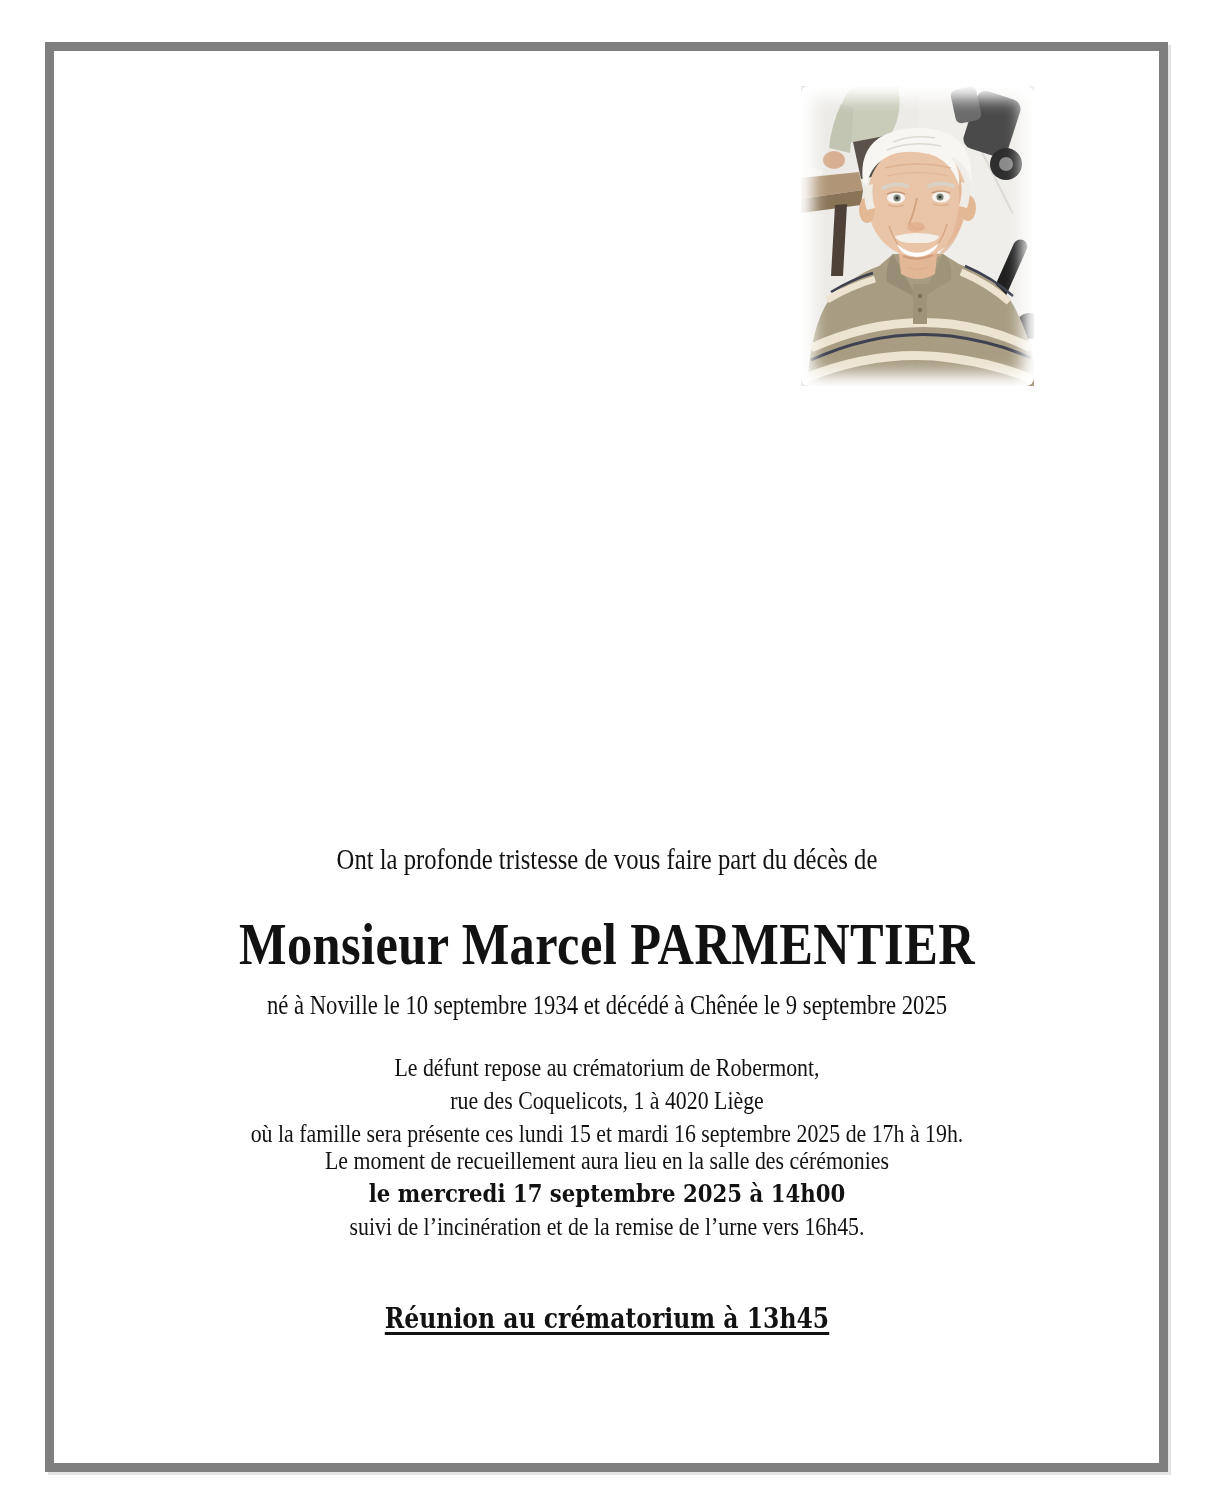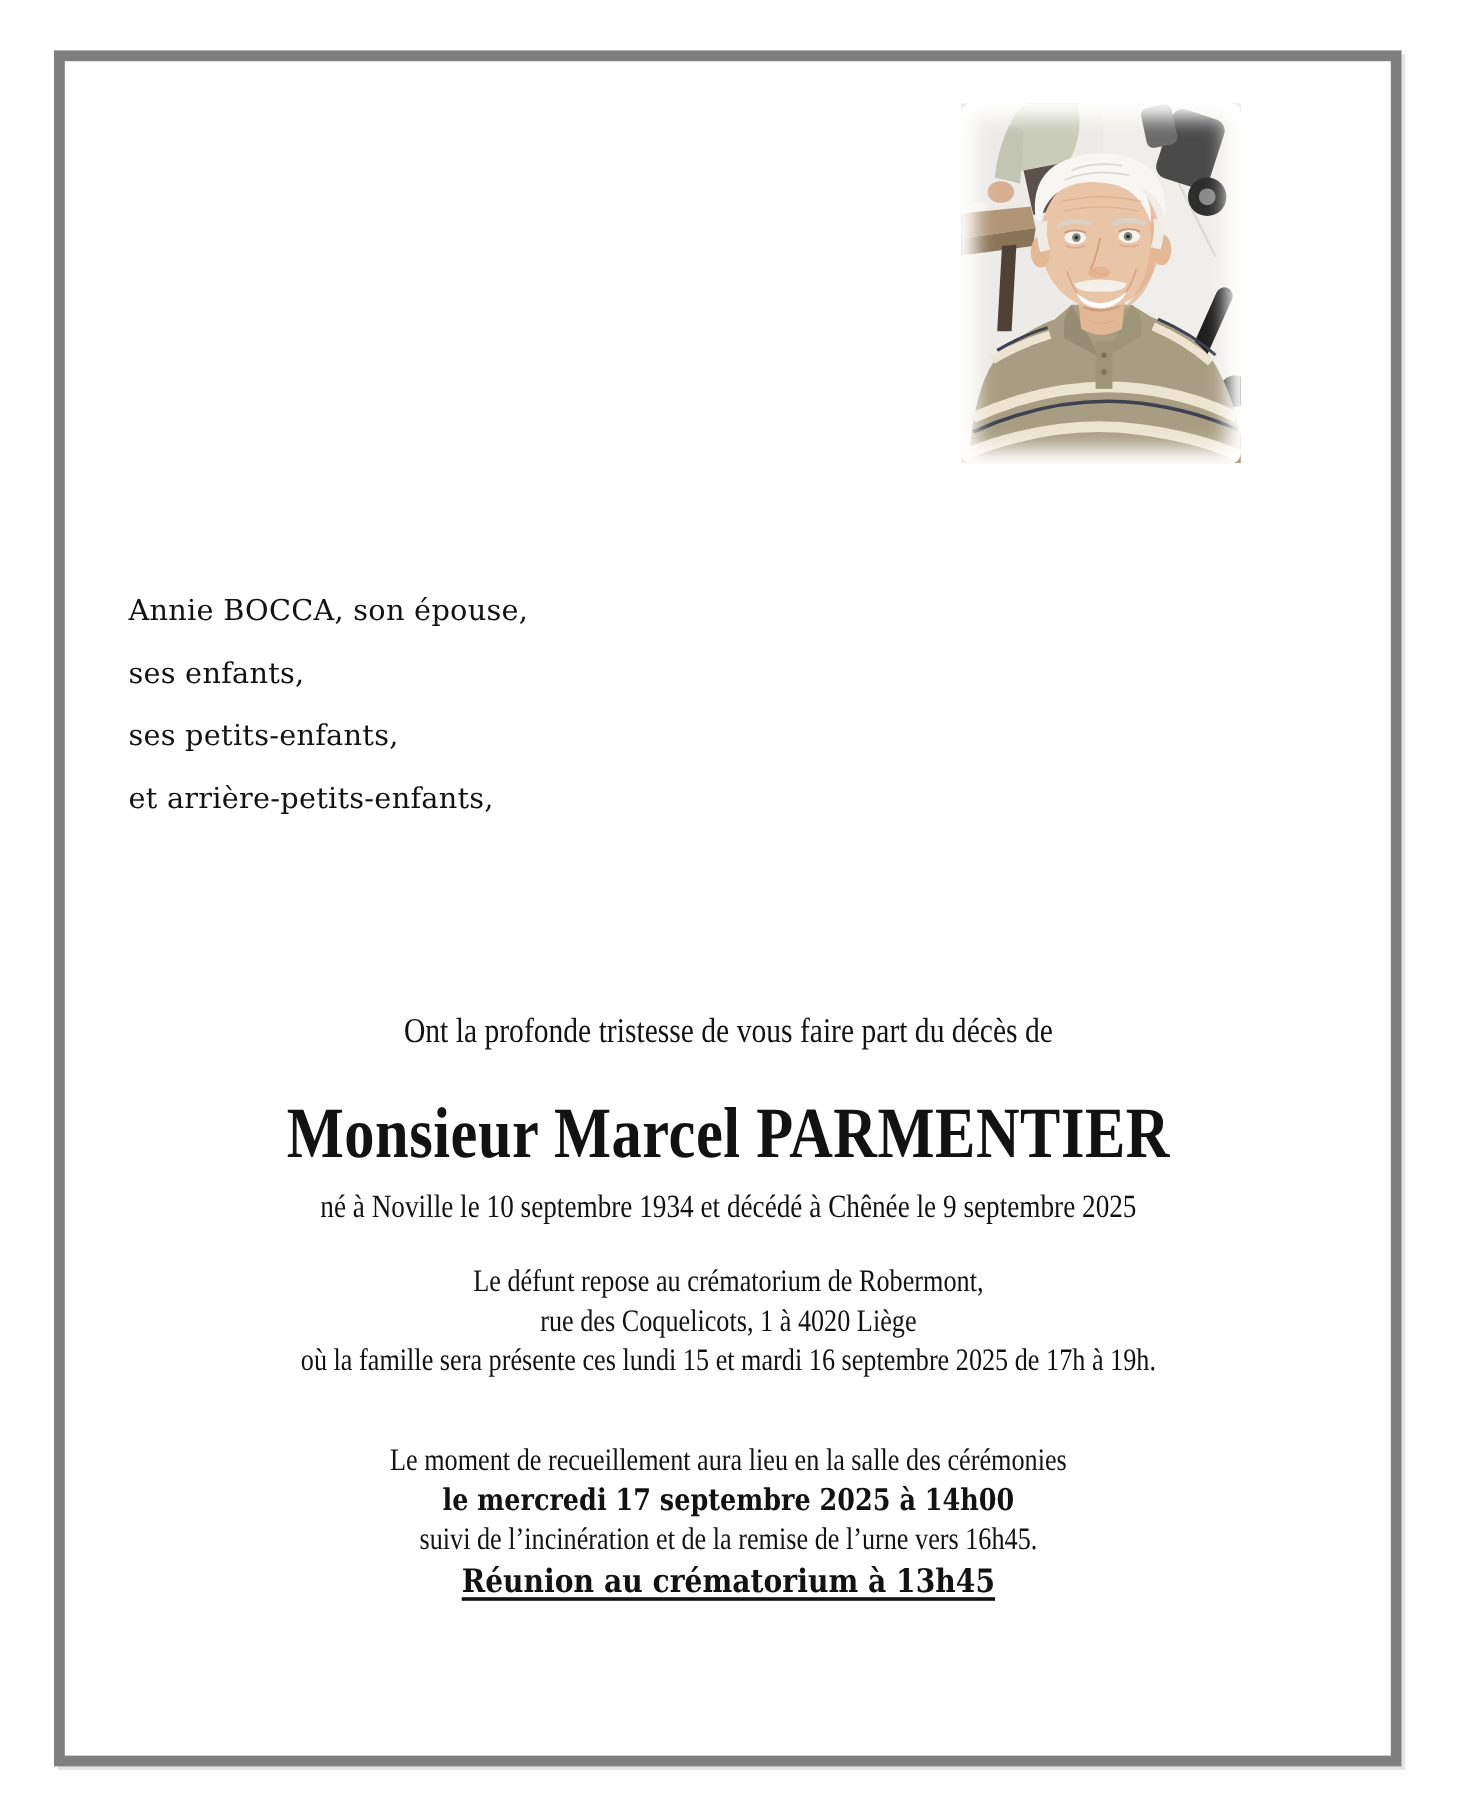--- a/index.html
+++ b/index.html
@@ -67,21 +67,21 @@
     font-size: 27px;
   }
   .repose-block {
     top: 1051px;
     font-size: 26px;
     line-height: 33px;
   }
   .repose-block p { margin: 0; }
 
   .ceremony-block {
-    top: 1200px;
+    top: 1144px;
     line-height: 33px;
   }
   .ceremony-block p { margin: 0; }
   .ceremony-intro, .ceremony-followup { font-size: 26px; }
   .ceremony-datetime {
     font-size: 25px;
     font-weight: bold;
     font-family: "DejaVu Serif", serif;
   }
   .meeting-line {
@@ -194,26 +194,20 @@
 
       <path d="M94 150 Q116 144 138 150 Q136 158 116 157 Q96 158 94 150 Z" fill="#f3f0ea"></path>
 
       <path d="M96 158 Q116 176 138 157 Q132 170 116 171 Q100 170 96 158 Z" fill="#ffffff"></path>
       <path d="M102 170 Q116 176 132 169" stroke="#cf9b7b" stroke-width="2" fill="none"></path>
       <path d="M106 181 Q116 186 128 181" stroke="#d8ab89" stroke-width="1.2" fill="none" opacity="0.7"></path>
     </svg>
     <div class="photo-feather"></div>
   </div>
 
-  <div class="family-block abs serif">
-    <p>Annie BOCCA, son épouse,</p>
-    <p>ses enfants,</p>
-    <p>ses petits-enfants,</p>
-    <p>et arrière-petits-enfants,</p>
-  </div>
 
   <div class="announcement abs centered tnr cx85">Ont la profonde tristesse de vous faire part du décès de</div>
 
   <div class="deceased-name abs centered tnr cx84">Monsieur Marcel PARMENTIER</div>
 
   <div class="life-dates abs centered tnr cx84">né à Noville le 10 septembre 1934 et décédé à Chênée le 9 septembre 2025</div>
 
   <div class="repose-block abs centered tnr cx84">
     <p>Le défunt repose au crématorium de Robermont,</p>
     <p>rue des Coquelicots, 1 à 4020 Liège</p>

